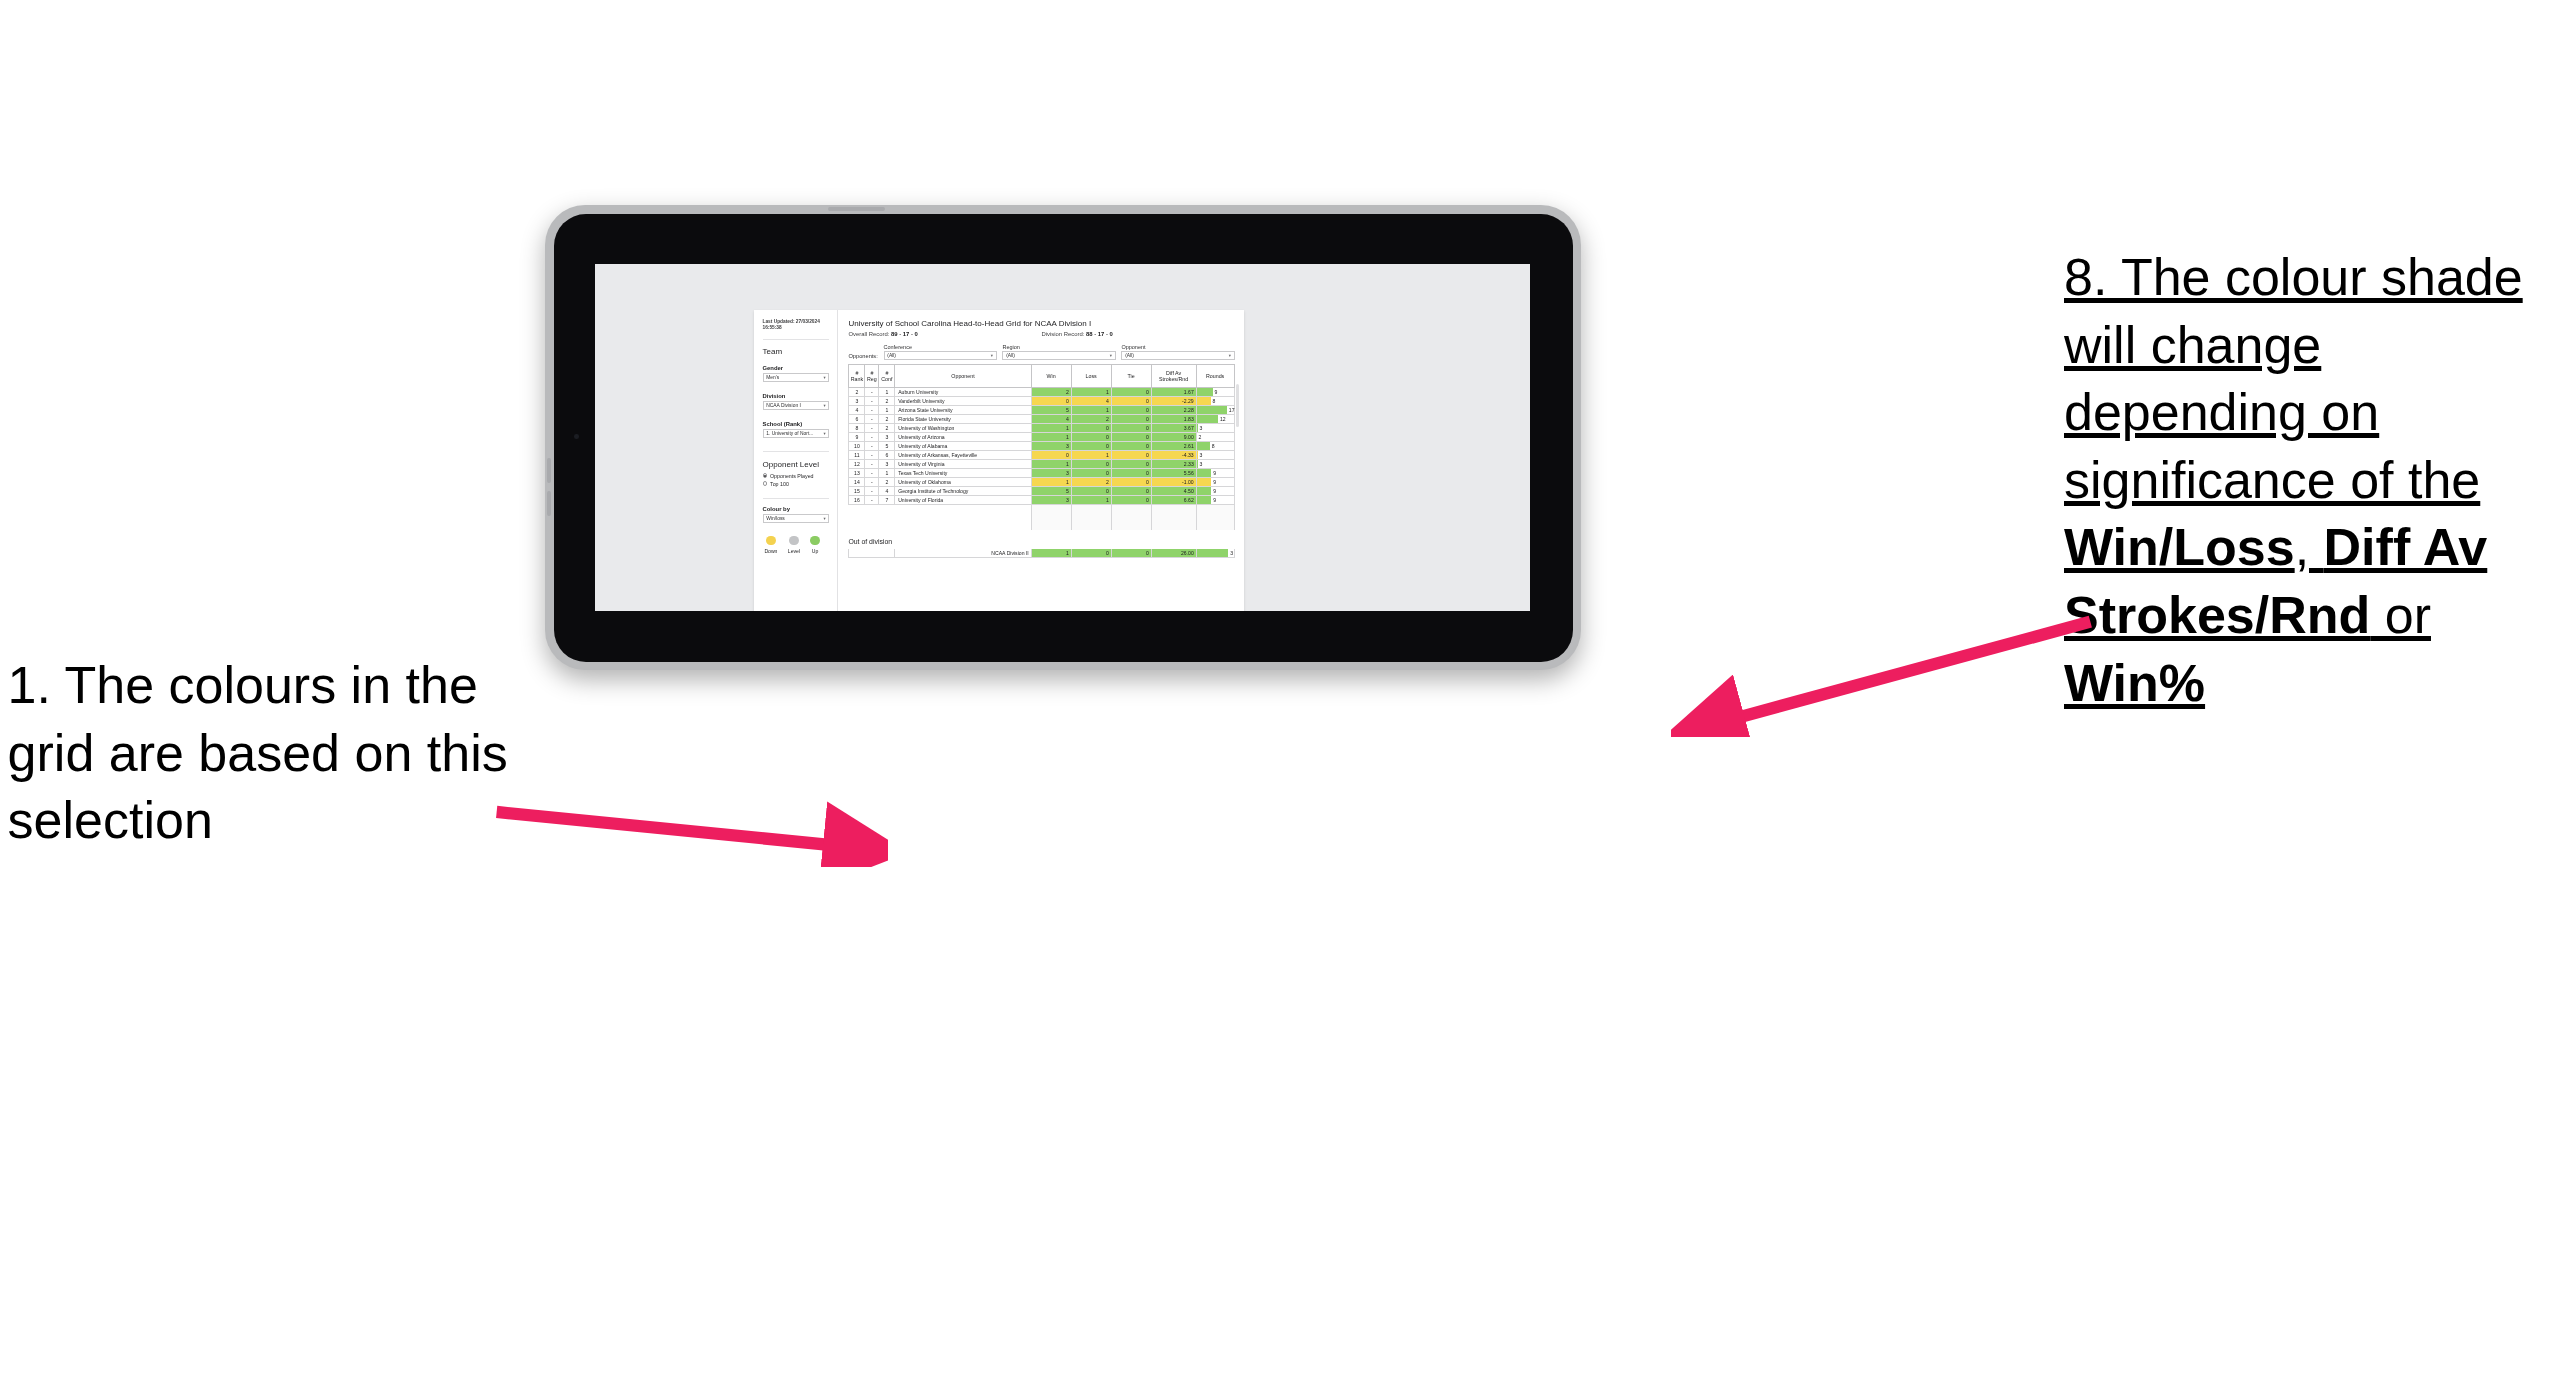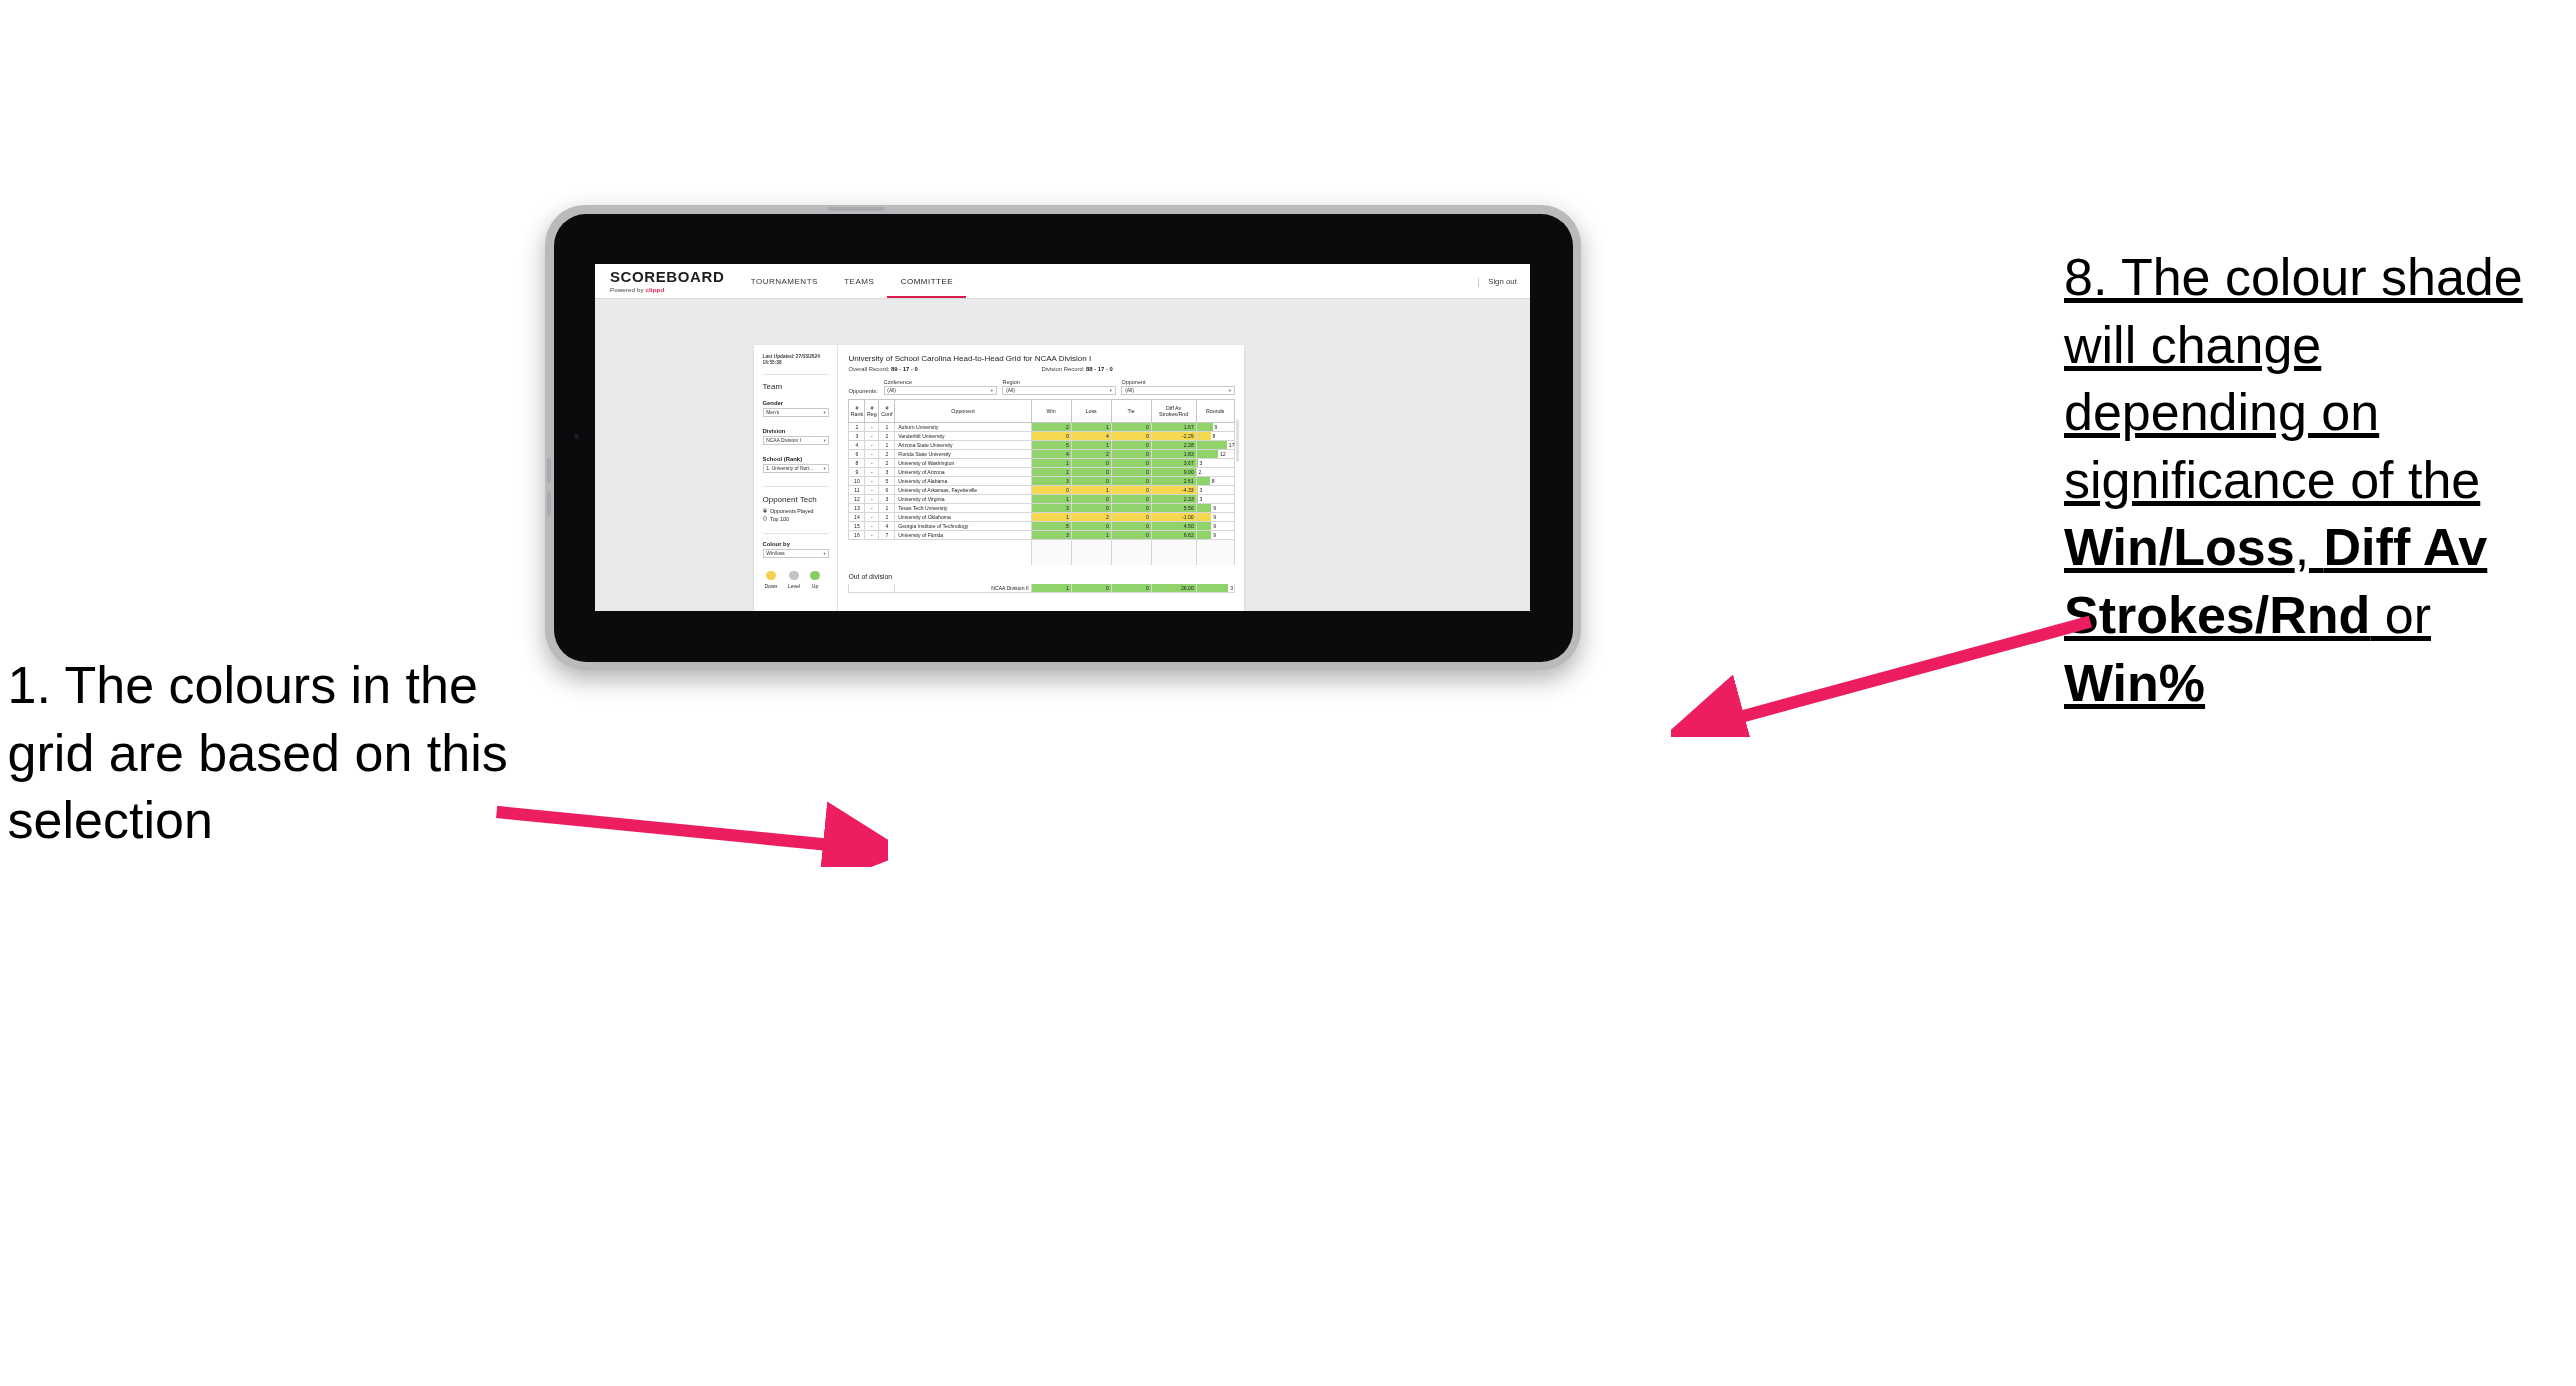--- a/index.html
+++ b/index.html
@@ -123,37 +123,20 @@
 <div id="tablet">
   <div id="tablet-shell"></div>
   <div id="tablet-bezel"></div>
   <div class="cam" style="left:29px;top:229px;"></div>
   <div class="sidebtn" style="left:1.9px;top:253px;width:3.8px;height:24.6px;"></div>
   <div class="sidebtn" style="left:1.9px;top:286px;width:3.8px;height:24.6px;"></div>
   <div class="sidebtn" style="left:283px;top:1.9px;width:57px;height:3.8px;"></div>
 
   <div id="screen">
 
-    <div id="app-header">
-      <div id="brand">
-        <div id="brand-title">SCOREBOARD</div>
-        <div id="brand-sub">
-          <span>Powered by </span><span class="clippd">clippd</span>
-        </div>
-      </div>
-      <div class="topnav">
-        <div class="topnav-item">TOURNAMENTS</div>
-        <div class="topnav-item">TEAMS</div>
-        <div class="topnav-item active">COMMITTEE</div>
-      </div>
-      <div id="header-right">
-        <span id="hdr-divider">|</span>
-        <span id="signout">Sign out</span>
-      </div>
-    </div>
 
 
     <div id="canvas">
       <div id="viz">
         <div id="viz-body">
 
           <div id="viz-sidebar">
             <div id="last-updated">Last Updated: 27/03/2024 16:55:38</div>
             <div class="side-rule"></div>
             <div class="side-h">Team</div>
@@ -176,21 +159,21 @@
 
             <div class="field">
               <div class="field-label">School (Rank)</div>
               <div class="select">
                 <span>1. University of Nort...</span>
                 <span class="caret">▾</span>
               </div>
             </div>
 
             <div class="side-rule" style="margin:12.3px 0 8.5px 0;"></div>
-            <div class="side-h" style="margin-bottom:3.8px;">Opponent Tech</div>
+            <div class="side-h" style="margin-bottom:3.8px;">Opponent Level</div>
             <div class="radio-row">
               <span class="radio on"></span>
               <span>Opponents Played</span>
             </div>
             <div class="radio-row">
               <span class="radio"></span>
               <span>Top 100</span>
             </div>
 
             <div class="side-rule" style="margin:11.3px 0 7.6px 0;"></div>

